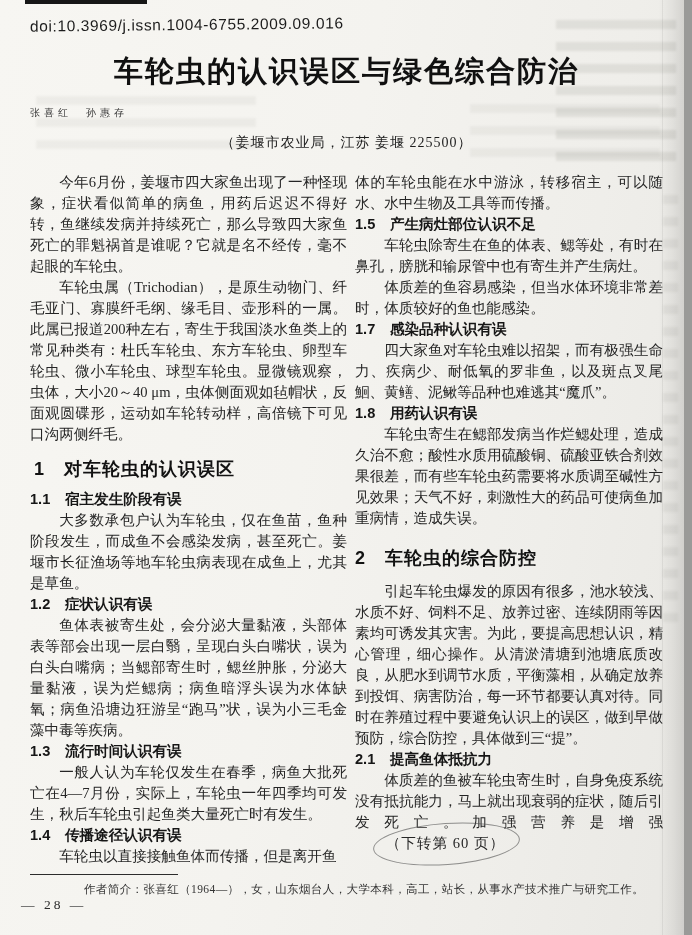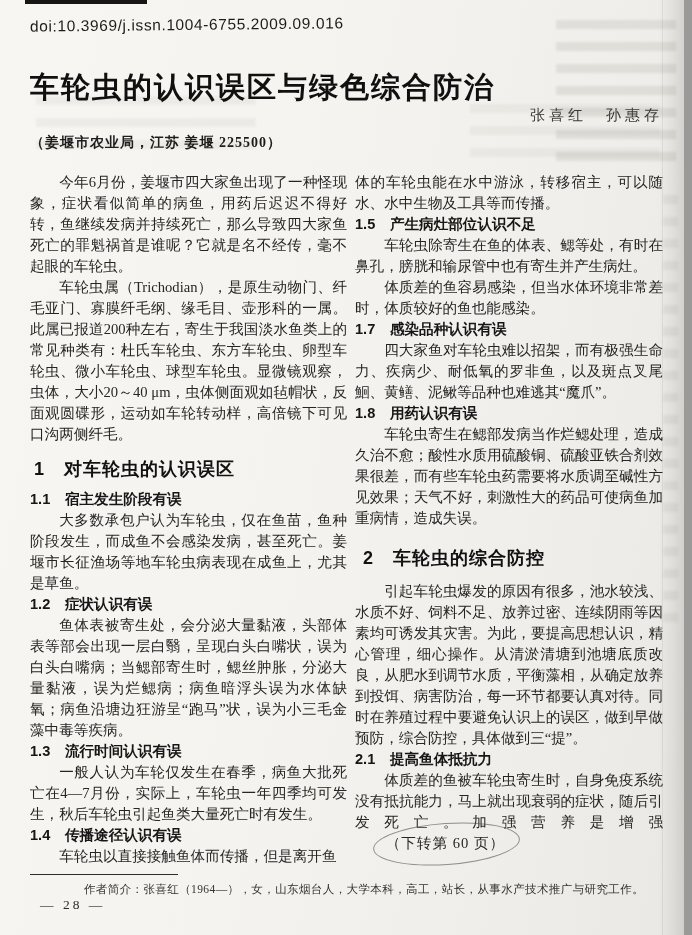--- a/index.html
+++ b/index.html
@@ -11,47 +11,47 @@
   
   .edge-shade{position:absolute;right:0;top:0;width:26px;height:100%;
     background:linear-gradient(to right,rgba(0,0,0,0) 0%,rgba(0,0,0,0.05) 55%,rgba(0,0,0,0.11) 100%);}
   .edge-line{position:absolute;right:21px;top:0;width:1px;height:100%;background:rgba(0,0,0,0.06);}
   .top-mark{position:absolute;left:25px;top:0;width:122px;height:4px;background:#161616;}
   .bleed{position:absolute;pointer-events:none;filter:blur(0.8px);
     background:repeating-linear-gradient(to bottom,rgba(108,106,98,0.12) 0px,rgba(108,106,98,0.12) 9px,rgba(0,0,0,0) 9px,rgba(0,0,0,0) 22px);}
   
   .doi{position:absolute;left:30px;top:16px;font-family:"Liberation Sans",sans-serif;
     font-size:15.5px;letter-spacing:0.6px;color:#1c1c1c;transform:rotate(-0.6deg);}
-  .title{position:absolute;left:30px;top:52px;width:633px;text-align:left;
-    font-family:"Liberation Sans",sans-serif;font-size:29px;font-weight:700;letter-spacing:2px;color:#101010;margin-top:16px;}
-  .authors{position:absolute;left:30px;top:106px;width:633px;text-align:right;
-    font-size:15px;letter-spacing:4px;color:#3a3a3a;}
-  .affiliation{position:absolute;left:30px;top:134px;width:633px;text-align:left;
-    font-weight:700;font-size:14px;letter-spacing:1px;color:#1d1d1d;}
+  .title{position:absolute;left:30px;top:52px;width:633px;text-align:center;
+    font-family:"Liberation Sans",sans-serif;font-size:29px;font-weight:700;letter-spacing:2px;color:#101010;}
+  .authors{position:absolute;left:30px;top:106px;width:633px;text-align:left;
+    font-size:10px;letter-spacing:4px;color:#3a3a3a;}
+  .affiliation{position:absolute;left:30px;top:134px;width:633px;text-align:center;
+    font-weight:400;font-size:14px;letter-spacing:1px;color:#1d1d1d;}
   
   .body{position:absolute;left:30px;top:172px;width:633px;display:flex;gap:8px;}
   .col{text-align:justify;}
   .col-left{width:317px;}
   .col-right{width:308px;}
   .body-p{margin:0;font-size:14.6px;line-height:21px;text-indent:2em;color:#252525;}
   .no-indent{text-indent:0;}
   .h-big{margin:12px 4px 8px;font-family:"Liberation Sans",sans-serif;
     font-size:18px;font-weight:700;letter-spacing:1px;color:#121212;}
-  .h-big2{margin:17px 8px 11px;}
+  .h-big2{margin:17px 0 11px;}
   .h-sub{margin:0;font-family:"Liberation Sans",sans-serif;
     font-size:14.6px;line-height:21px;font-weight:700;color:#161616;}
   
   .cont{position:relative;margin-left:2.1em;white-space:nowrap;letter-spacing:1px;}
   .cont::after{content:"";position:absolute;left:-13px;right:-15px;top:-12px;bottom:-14px;
     border:1.6px solid rgba(82,82,82,0.62);border-radius:50%;transform:rotate(-4deg);}
   
   .foot-rule{position:absolute;left:30px;top:874px;width:148px;border-top:1.8px solid #2c2c2c;}
   .footnote{position:absolute;left:64px;top:882px;width:600px;font-size:11.5px;
     letter-spacing:0.4px;color:#333;text-align:center;}
-  .pagenum{position:absolute;left:40px;top:897px;font-size:13.5px;letter-spacing:3px;color:#2b2b2b;}
+  .pagenum{position:absolute;left:21px;top:897px;font-size:13.5px;letter-spacing:3px;color:#2b2b2b;}
 </style>
 </head>
 <body>
 
 <div class="page">
 
   <div class="top-mark"></div>
   <div class="bleed" style="left:556px;top:20px;width:120px;height:152px;"></div>
   <div class="bleed" style="left:663px;top:195px;width:15px;height:430px;opacity:.7;"></div>
   <div class="bleed" style="left:36px;top:96px;width:220px;height:66px;opacity:.55;"></div>

